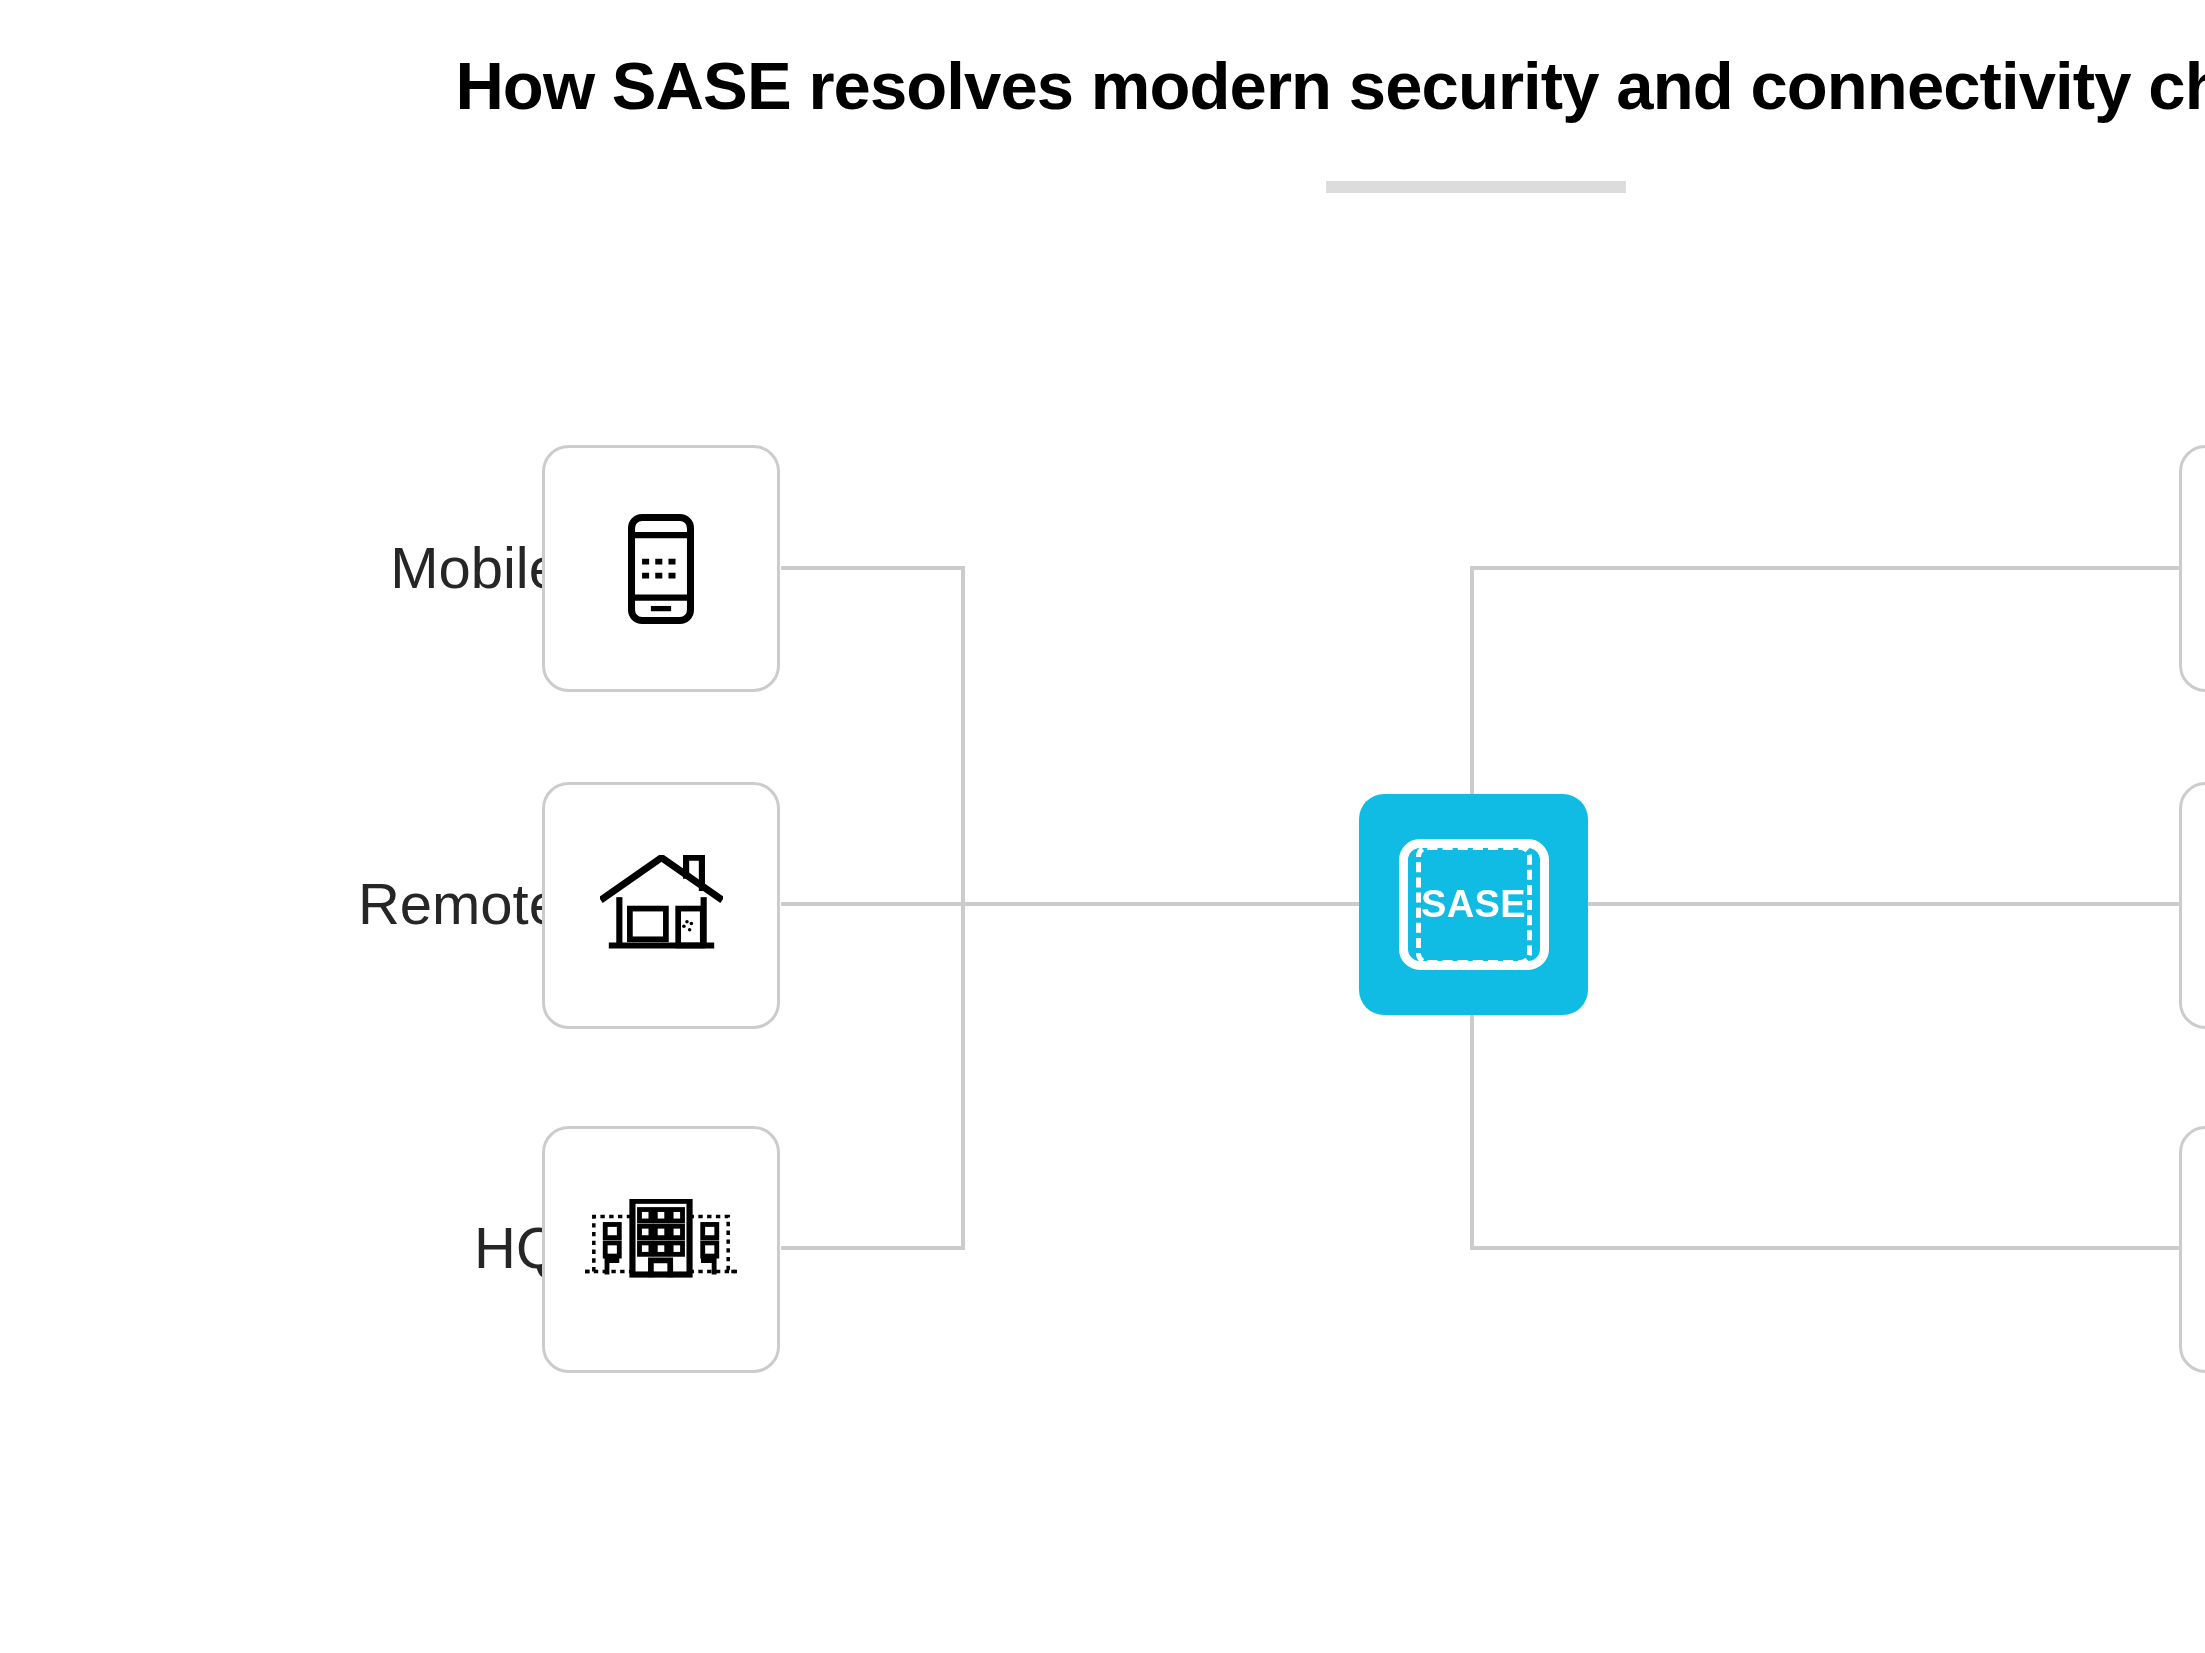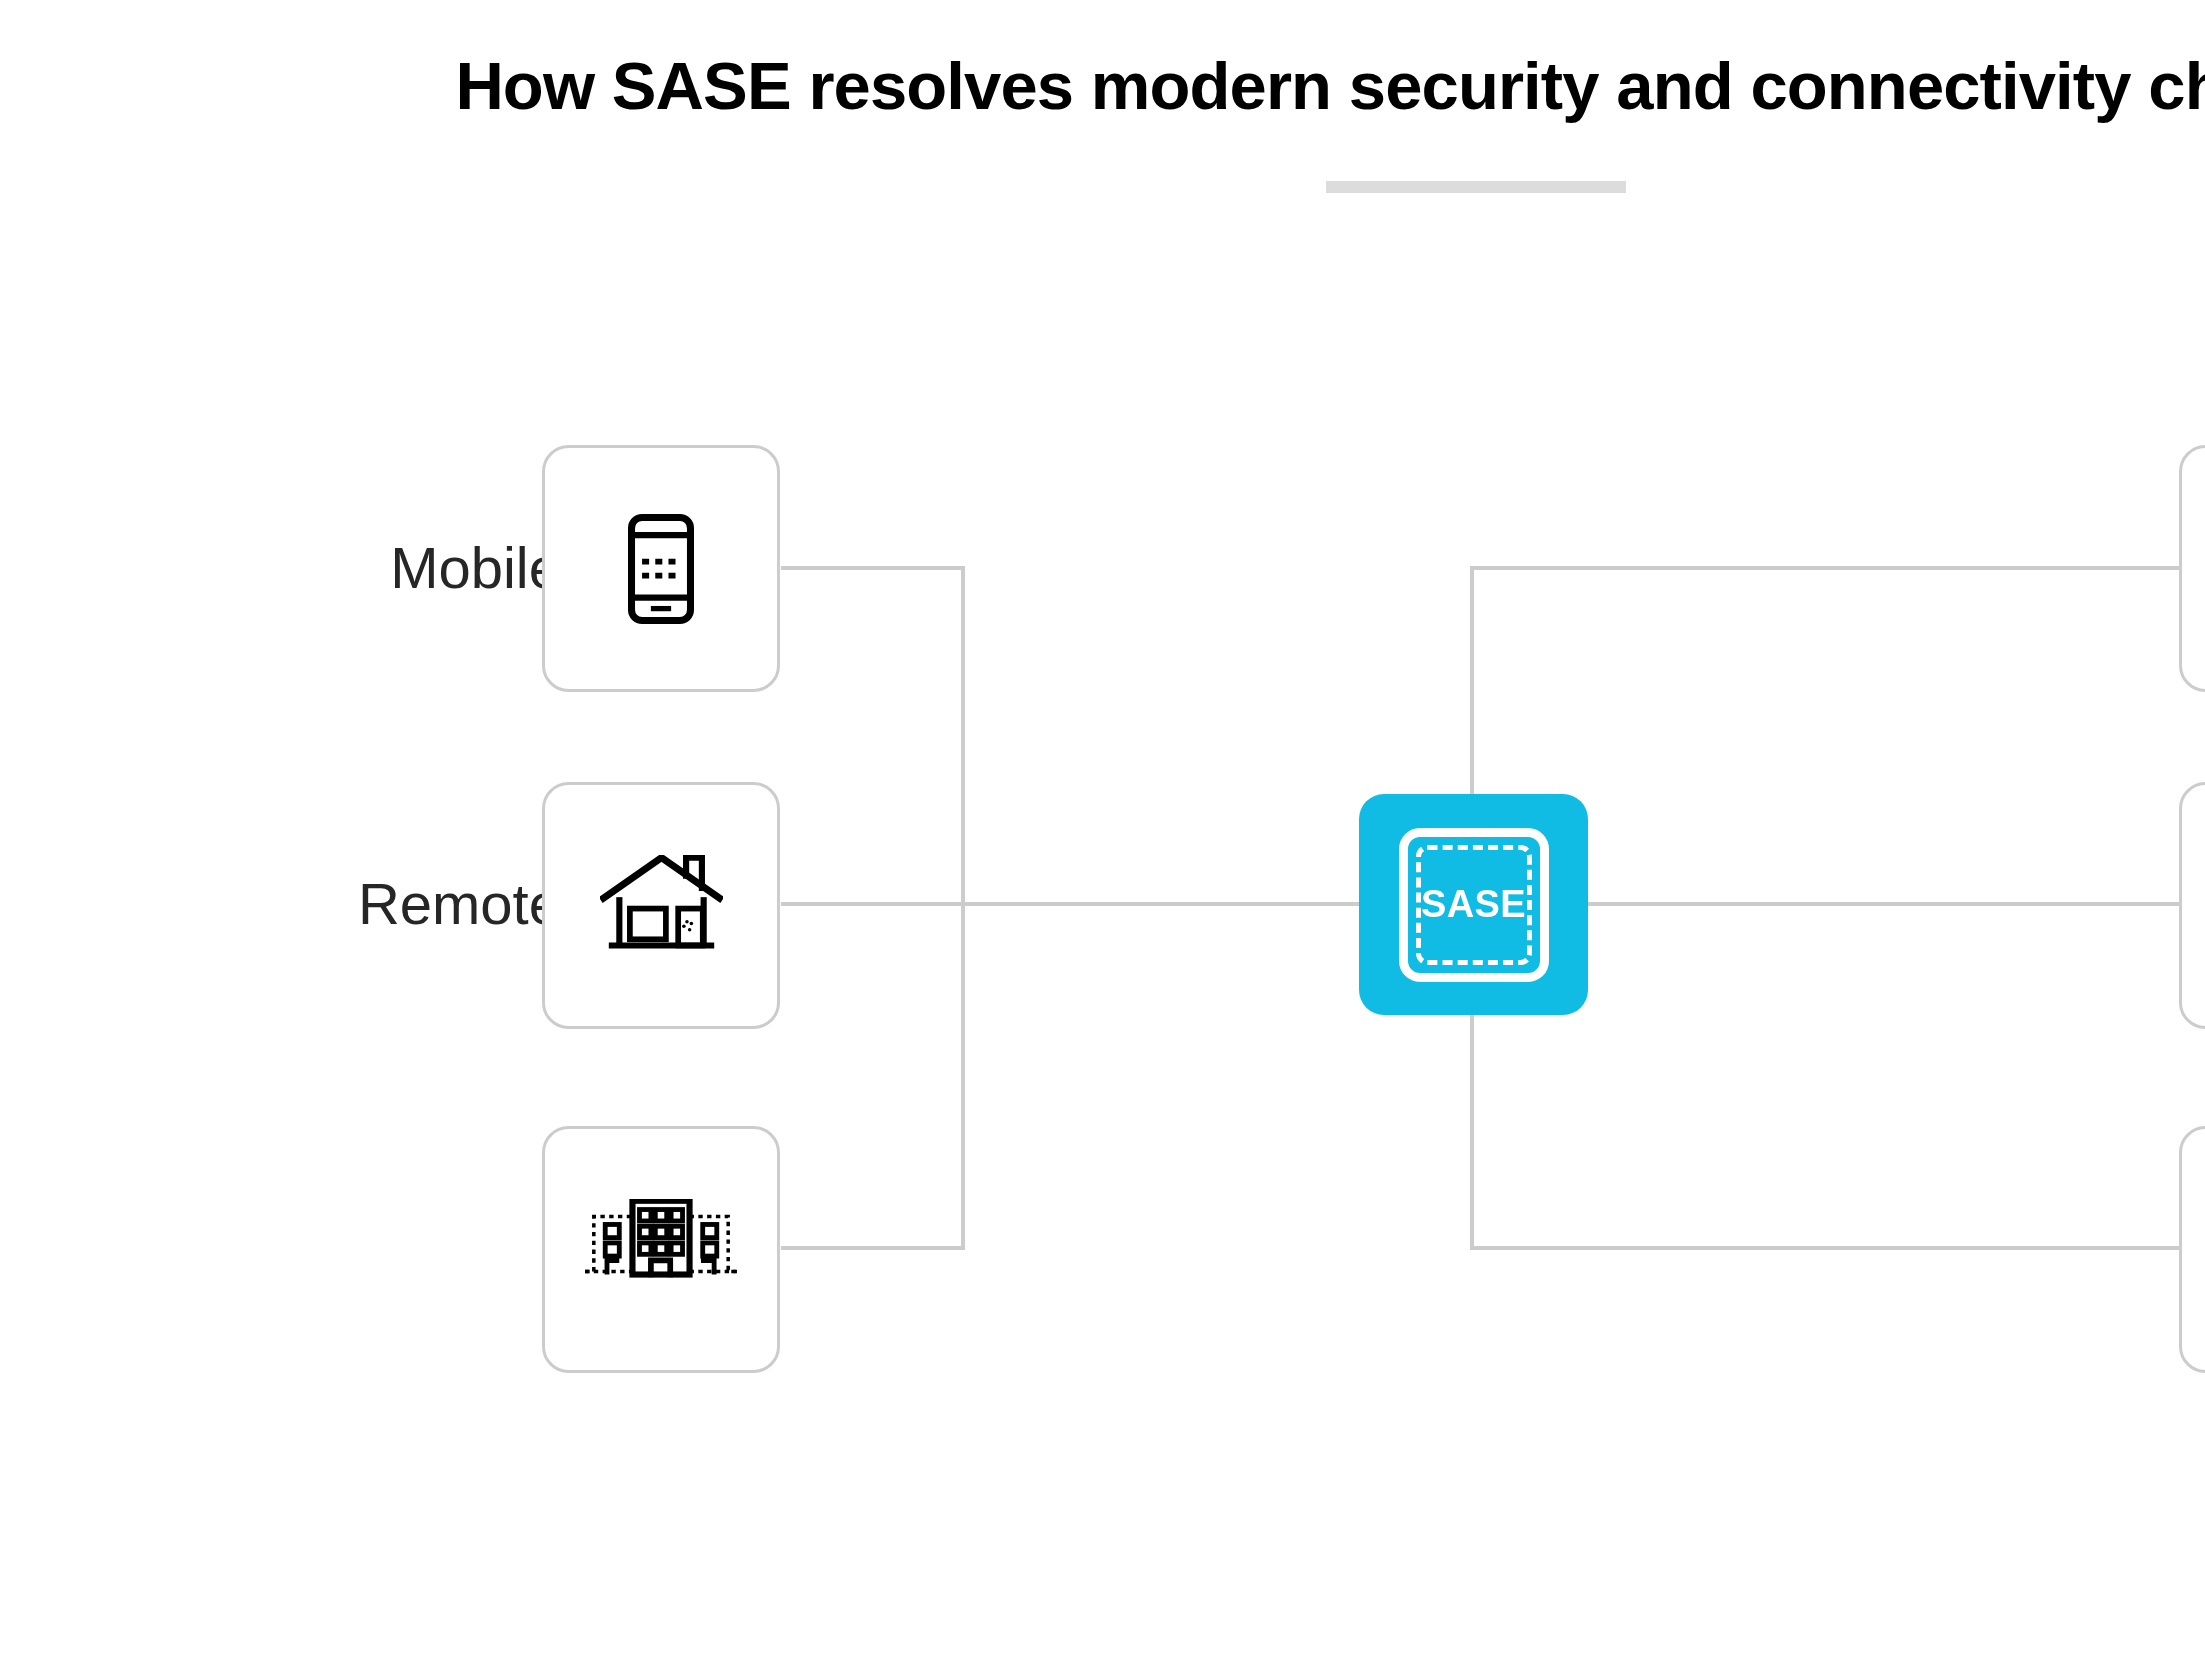--- a/index.html
+++ b/index.html
@@ -88,21 +88,21 @@
     width: 229px;
     height: 221px;
     background: #10BCE4;
     border-radius: 25px;
     display: flex;
     align-items: center;
     justify-content: center;
   }
   #sase-inner {
     width: 150px;
-    height: 154px;
+    height: 131px;
     border: 9.7px solid #ffffff;
     border-radius: 21px;
     box-sizing: border-box;
     display: flex;
     align-items: center;
     justify-content: center;
   }
   #sase-dashed {
     width: 116px;
     height: 120px;
@@ -142,20 +142,23 @@
 
   <div class="conn conn-h" style="left:1470px; top:1246px; width:712px;"></div>
 
   <div class="conn conn-h" style="left:1586px; top:902px; width:596px;"></div>
 
   <div class="label label-left" style="left:93px; top:534px;">
     <span>Mobile</span>
   </div>
   <div class="label label-left" style="left:93px; top:870px;">
     <span>Remote</span>
+  </div>
+  <div class="label label-left" style="left:93px; top:1214px;">
+    <span>HQ</span>
   </div>
 
   <div class="card" style="left:542px; top:445px;">
     <span>
       <svg width="66" height="110" viewBox="0 0 150 250" fill="none">
         <rect x="8" y="8" width="134" height="234" rx="24" stroke="#000" stroke-width="16"></rect>
         <line x1="10" y1="48" x2="140" y2="48" stroke="#000" stroke-width="14"></line>
         <line x1="10" y1="190" x2="140" y2="190" stroke="#000" stroke-width="14"></line>
         <line x1="32" y1="108" x2="118" y2="108" stroke="#000" stroke-width="13" stroke-dasharray="16 14" stroke-linecap="butt"></line>
         <line x1="32" y1="140" x2="118" y2="140" stroke="#000" stroke-width="13" stroke-dasharray="16 14" stroke-linecap="butt"></line>

